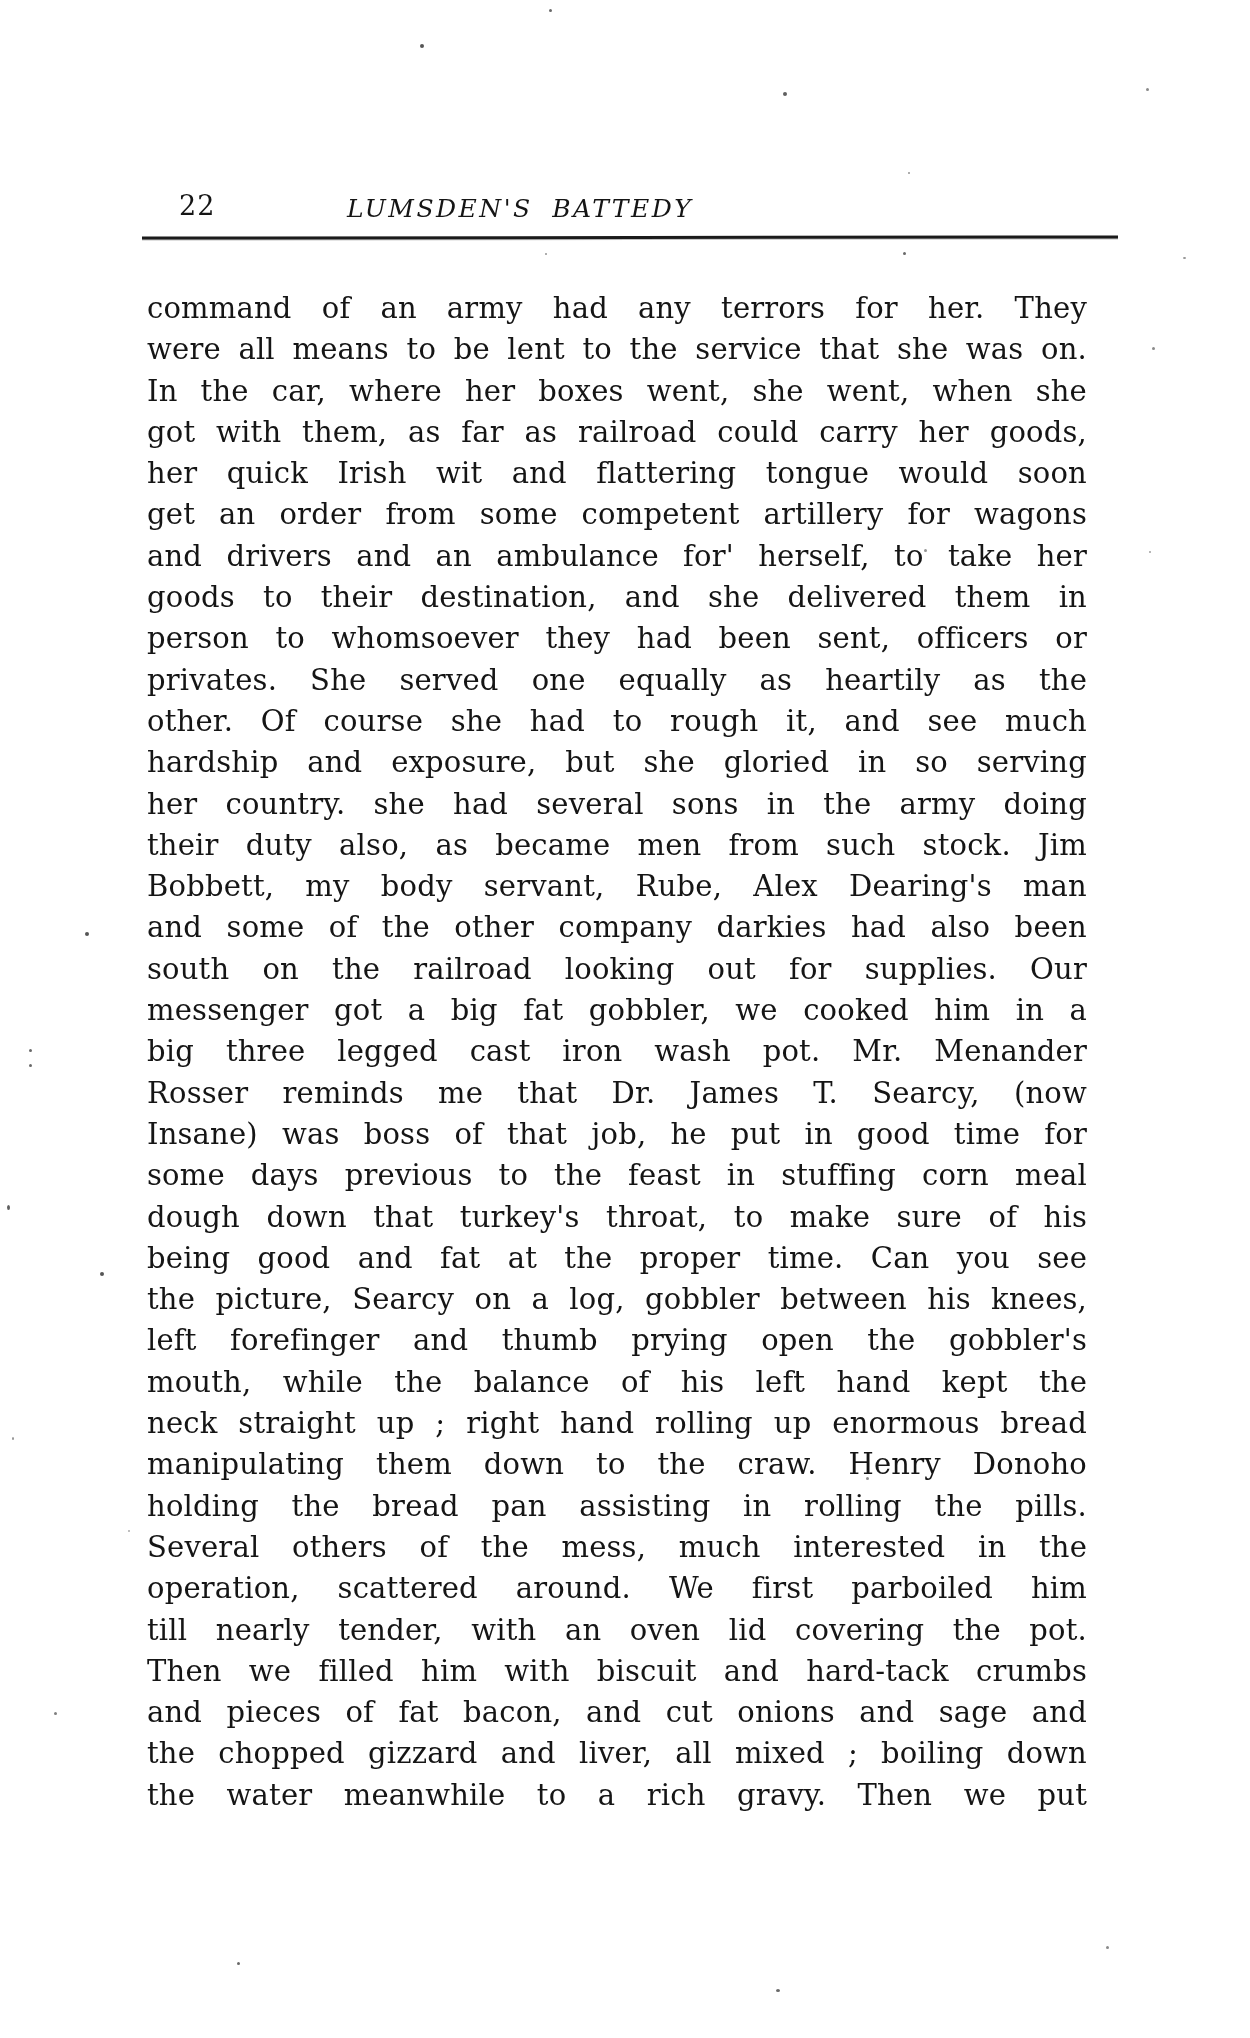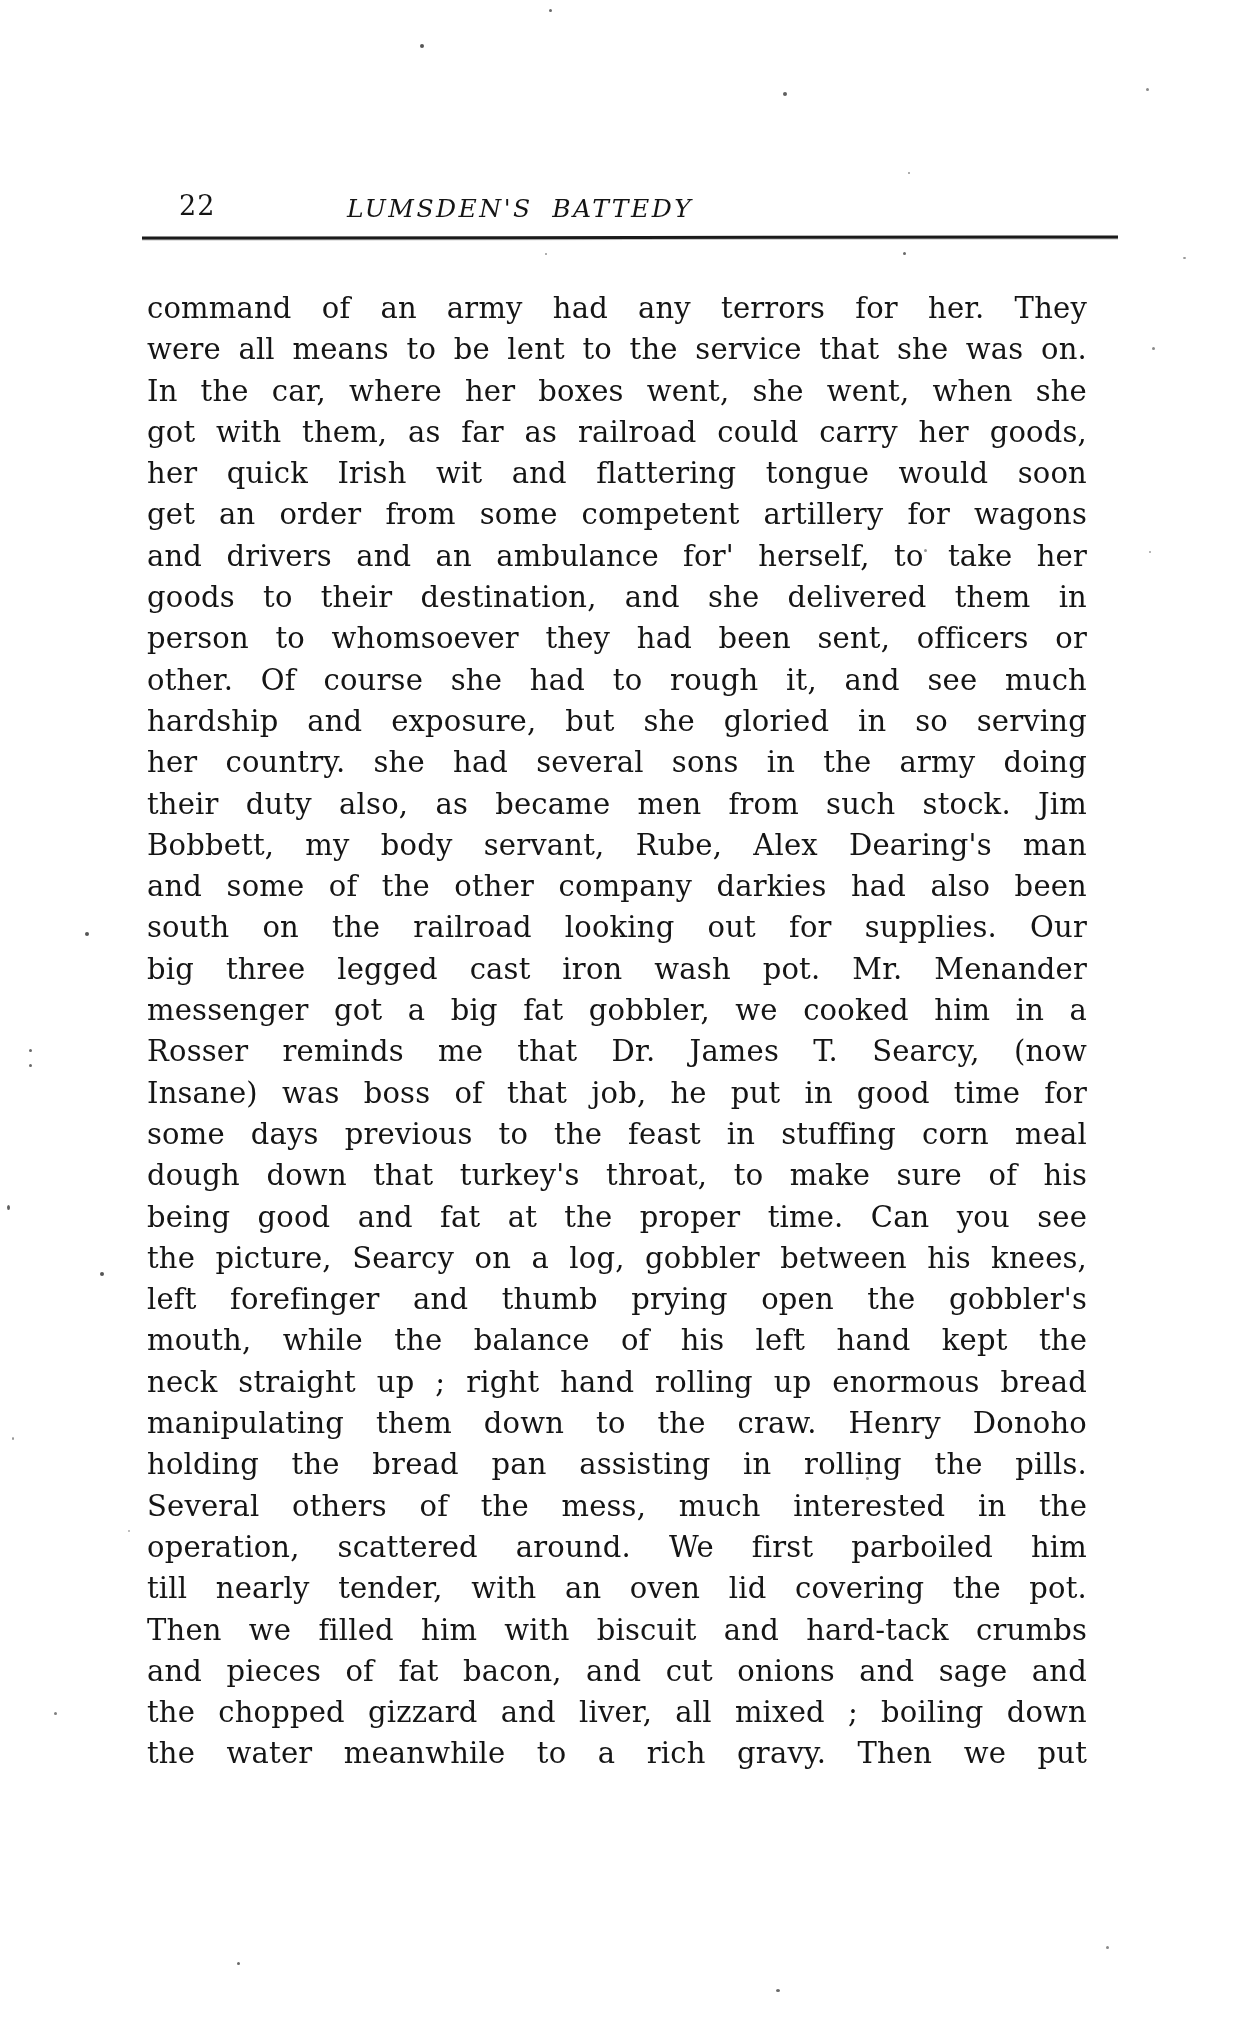--- a/index.html
+++ b/index.html
@@ -57,29 +57,30 @@
   <div class="body-text">
     <div class="ln">command of an army had any terrors for her. They</div>
     <div class="ln">were all means to be lent to the service that she was on.</div>
     <div class="ln">In the car, where her boxes went, she went, when she</div>
     <div class="ln">got with them, as far as railroad could carry her goods,</div>
     <div class="ln">her quick Irish wit and flattering tongue would soon</div>
     <div class="ln">get an order from some competent artillery for wagons</div>
     <div class="ln">and drivers and an ambulance for' herself, to take her</div>
     <div class="ln">goods to their destination, and she delivered them in</div>
     <div class="ln">person to whomsoever they had been sent, officers or</div>
+    <div class="ln">privates. She served one equally as heartily as the</div>
     <div class="ln">other. Of course she had to rough it, and see much</div>
     <div class="ln">hardship and exposure, but she gloried in so serving</div>
     <div class="ln">her country. she had several sons in the army doing</div>
     <div class="ln">their duty also, as became men from such stock. Jim</div>
     <div class="ln">Bobbett, my body servant, Rube, Alex Dearing's man</div>
     <div class="ln">and some of the other company darkies had also been</div>
     <div class="ln">south on the railroad looking out for supplies. Our</div>
+    <div class="ln">messenger got a big fat gobbler, we cooked him in a</div>
     <div class="ln">big three legged cast iron wash pot. Mr. Menander</div>
-    <div class="ln">messenger got a big fat gobbler, we cooked him in a</div>
     <div class="ln">Rosser reminds me that Dr. James T. Searcy, (now</div>
     <div class="ln">Insane) was boss of that job, he put in good time for</div>
     <div class="ln">some days previous to the feast in stuffing corn meal</div>
     <div class="ln">dough down that turkey's throat, to make sure of his</div>
     <div class="ln">being good and fat at the proper time. Can you see</div>
     <div class="ln">the picture, Searcy on a log, gobbler between his knees,</div>
     <div class="ln">left forefinger and thumb prying open the gobbler's</div>
     <div class="ln">mouth, while the balance of his left hand kept the</div>
     <div class="ln">neck straight up ; right hand rolling up enormous bread</div>
     <div class="ln">manipulating them down to the craw. Henry Donoho</div>

